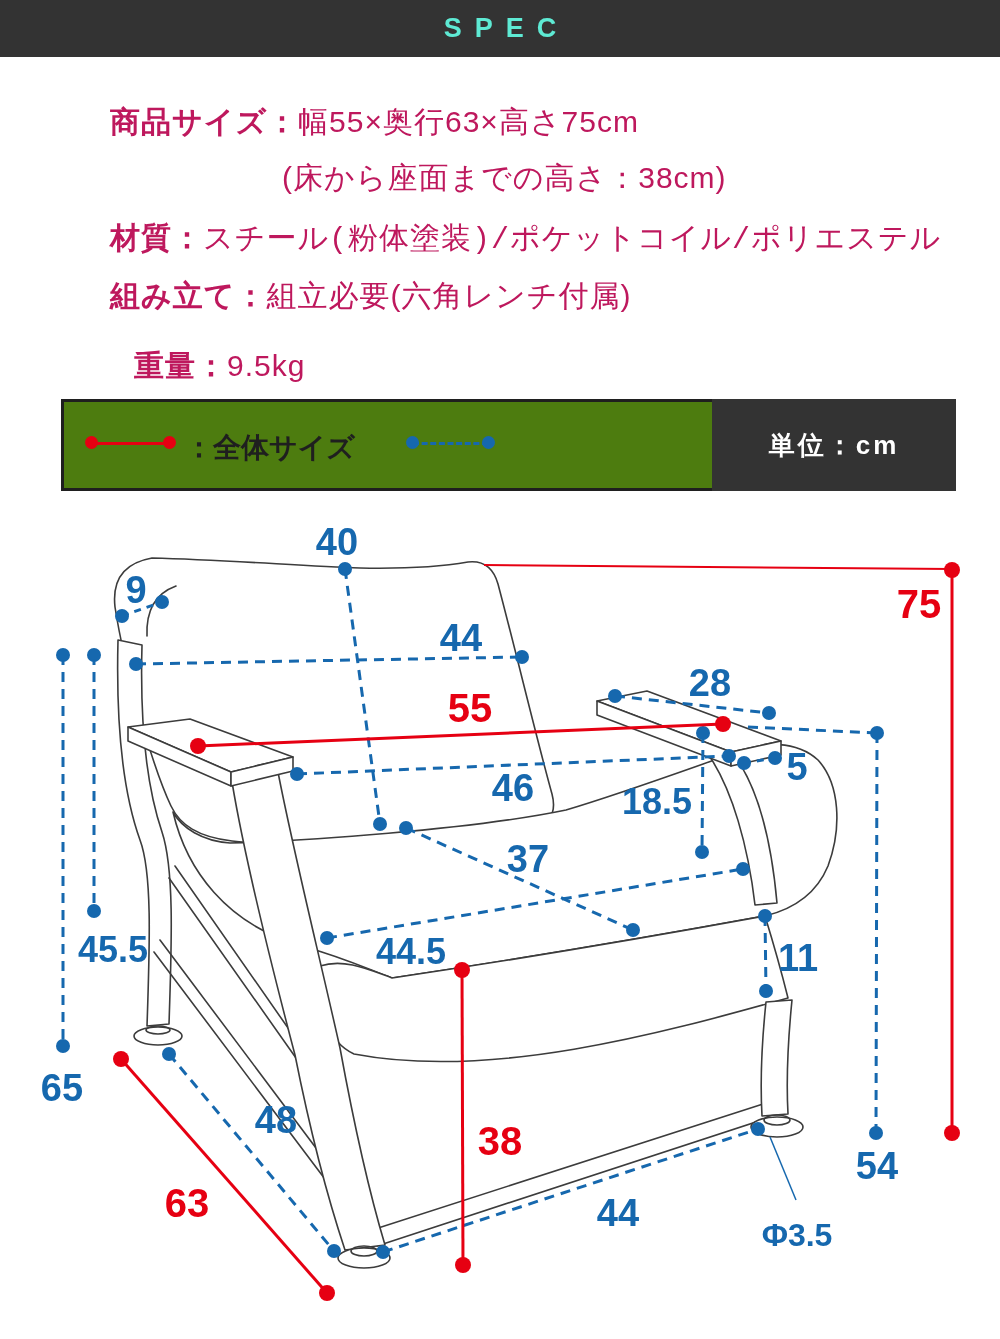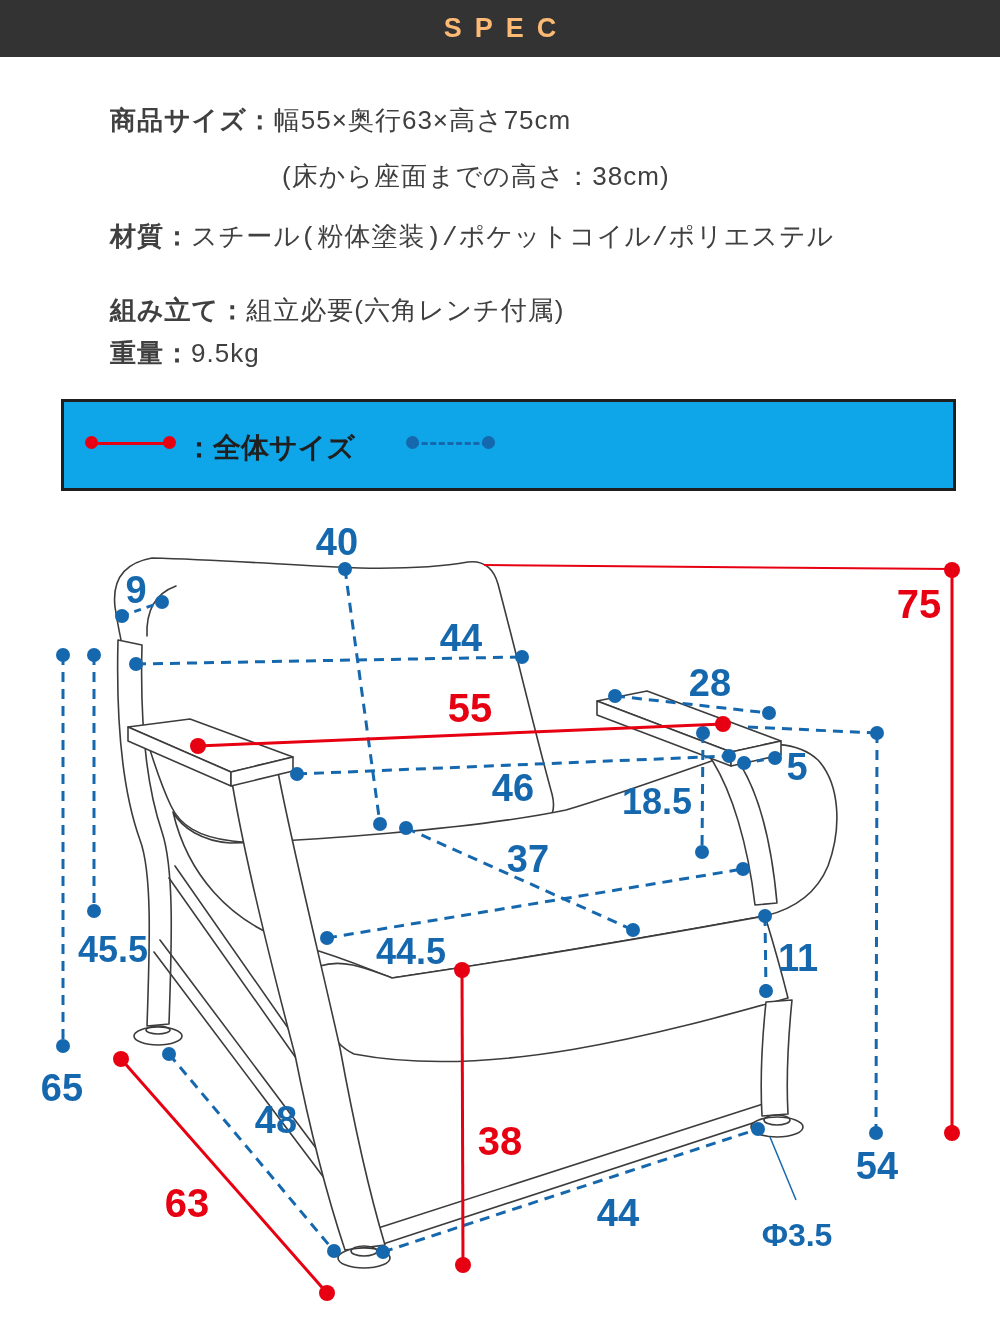--- a/index.html
+++ b/index.html
@@ -6,31 +6,31 @@
   body{
     width:1000px;height:1339px;position:relative;background:#ffffff;
     font-family:"Liberation Sans","DejaVu Sans",sans-serif;color:#1a1a1a;
     overflow:hidden;
   }
   .header{
     position:absolute;left:0;top:0;width:1000px;height:57px;background:#333333;
     display:flex;align-items:center;justify-content:center;
   }
   .header .title{
-    color:#fdba74;font-size:27px;font-weight:600;letter-spacing:13px;padding-left:13px;
+    color:#5eead4;font-size:27px;font-weight:600;letter-spacing:13px;padding-left:13px;
   }
   .spec-line{
-    position:absolute;left:110px;font-size:26px;line-height:1;white-space:nowrap;
-    letter-spacing:1px;color:#404040;
+    position:absolute;left:110px;font-size:30px;line-height:1;white-space:nowrap;
+    letter-spacing:1px;color:#be185d;
   }
   .spec-label{font-weight:700;}
   .spec-value{font-weight:500;}
   .legend{
     position:absolute;left:61px;top:399px;width:895px;height:92px;
-    border:3px solid #1f1f1f;background:#0ea5e9;box-sizing:border-box;
+    border:3px solid #1f1f1f;background:#4d7c0f;box-sizing:border-box;
   }
   .legend-line-red{position:absolute;left:28px;top:40px;width:78px;height:3px;background:#e60012;}
   .legend-dot{position:absolute;width:13px;height:13px;border-radius:50%;}
   .legend-dot.red{background:#e60012;}
   .legend-dot.blue{background:#1668ae;}
   .legend-line-blue{position:absolute;left:349px;top:33px;width:75px;height:0;border-top:3px dashed #1668ae;margin-top:7px;}
   .legend-label{position:absolute;top:27px;font-size:28px;font-weight:700;color:#1f1f1f;white-space:nowrap;}
   .legend-unit{
     position:absolute;right:-3px;top:-3px;width:244px;height:92px;background:#333333;
     display:flex;align-items:center;justify-content:center;
@@ -59,35 +59,38 @@
 
 <div class="spec-line" style="top:107px;">
   <span class="spec-label">商品サイズ：</span><span class="spec-value">幅55×奥行63×高さ75cm</span>
 </div>
 <div class="spec-line" style="top:163px;left:282px;">
   <span class="spec-value">(床から座面までの高さ：38cm)</span>
 </div>
 <div class="spec-line" style="top:225px;font-family:Liberation Mono, monospace;">
   <span class="spec-label">材質：</span><span class="spec-value">スチール(粉体塗装)/ポケットコイル/ポリエステル</span>
 </div>
-<div class="spec-line" style="top:281px;margin-top:16px;">
+<div class="spec-line" style="top:281px;">
   <span class="spec-label">組み立て：</span><span class="spec-value">組立必要(六角レンチ付属)</span>
 </div>
-<div class="spec-line" style="top:340px;">
+<div class="spec-line" style="top:351px;margin-left:24px;">
   <span class="spec-label">重量：</span><span class="spec-value">9.5kg</span>
 </div>
 
 <div class="legend">
   <div class="legend-dot red" style="left:21px;top:34px;"></div>
   <div class="legend-line-red"></div>
   <div class="legend-dot red" style="left:99px;top:34px;"></div>
   <div class="legend-label" style="left:121px;">：全体サイズ</div>
   <div class="legend-dot blue" style="left:342px;top:34px;"></div>
   <div class="legend-line-blue"></div>
   <div class="legend-dot blue" style="left:418px;top:34px;"></div>
+  <div class="legend-unit">
+    <span>単位：cm</span>
+  </div>
 </div>
 
 <svg width="1000" height="1339" viewBox="0 0 1000 1339" style="position:absolute;left:0;top:0;">
 
   <g>
 
     <path class="artf" d="M115,607 C112,580 124,563 152,558 C230,560 300,566 360,568 C410,569 445,566 468,562 C486,560 494,570 498,584 C516,652 538,744 552,794 C557,813 550,823 535,828 C440,850 310,849 232,841 C198,837 180,825 171,806 C152,766 124,666 115,607 Z"></path>
     <path class="art" d="M147,636 C146,612 154,594 176,586"></path>
 
     <path class="artf" d="M118,640 C116,720 122,790 140,840 C152,872 150,940 147,1026 L169,1024 C172,938 174,868 162,832 C146,785 140,718 142,645 Z"></path>

